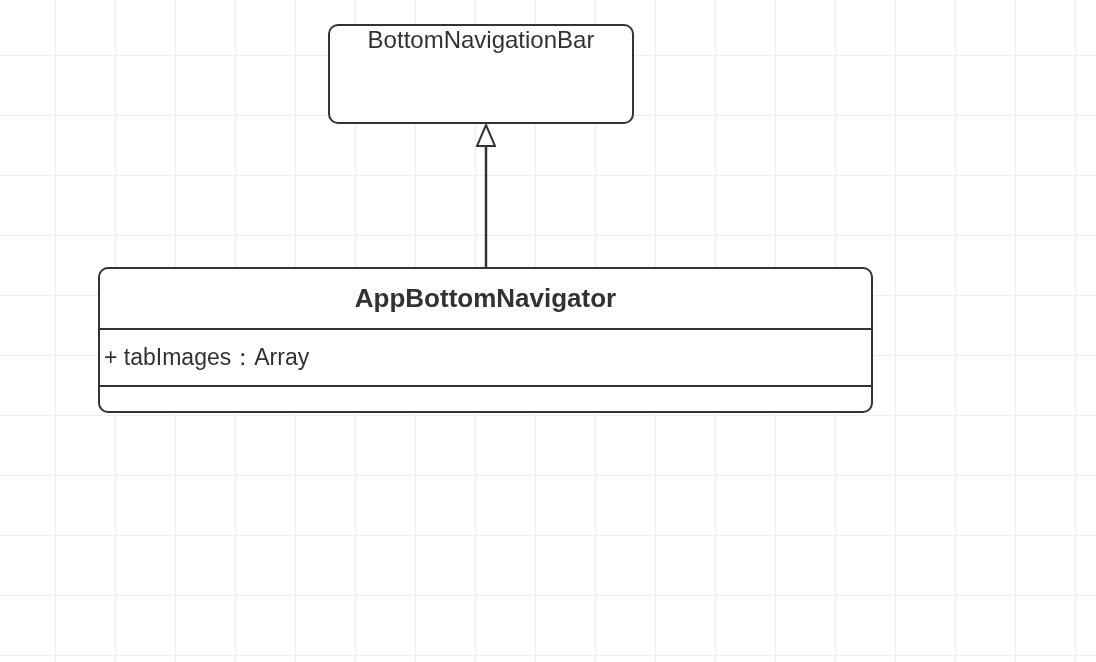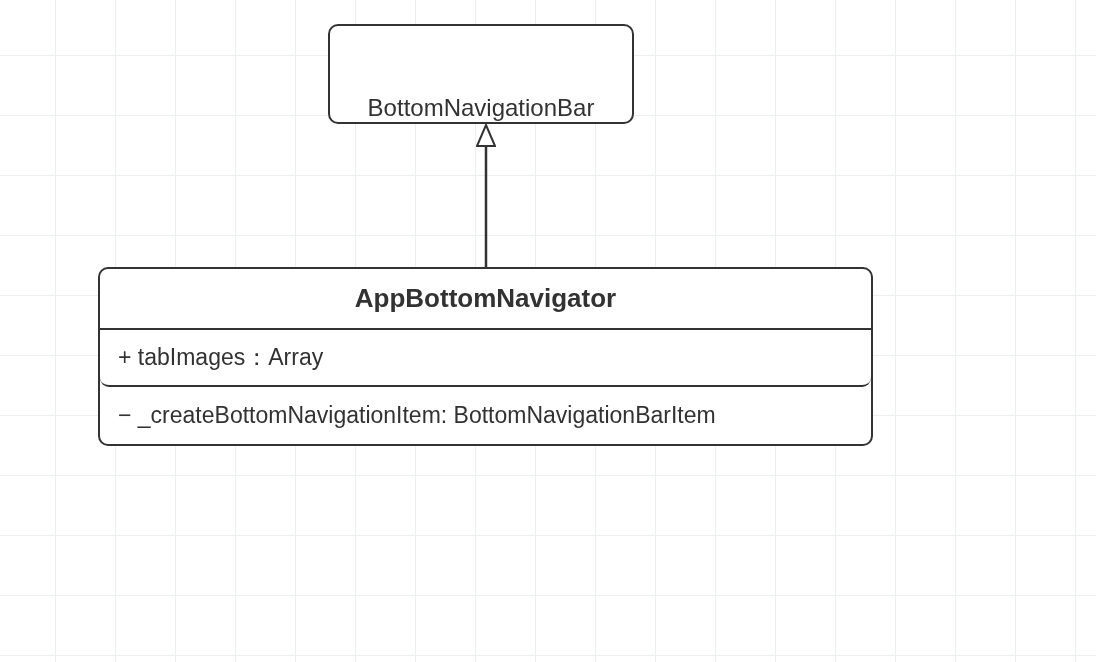--- a/index.html
+++ b/index.html
@@ -31,21 +31,21 @@
     background: #fff;
     border: 2px solid #333;
     border-radius: 10px;
   }
   .parent-box {
     left: 328px;
     top: 24px;
     width: 306px;
     height: 100px;
     display: flex;
-    align-items: flex-end;
+    align-items: flex-start;
     justify-content: center;
     font-size: 24px;
     color: #323232;
   }
   .child-box {
     left: 98px;
     top: 267px;
     width: 775px;
     overflow: hidden;
   }
@@ -53,23 +53,22 @@
     text-align: center;
     font-weight: 700;
     font-size: 26px;
     color: #323232;
     padding: 14px 10px 14px 10px;
     border-bottom: 2px solid #333;
   }
   .child-attrs {
     font-size: 23px;
     color: #323232;
-    padding: 12px 18px;
+    padding: 12px 4px;
     border-bottom: 2px solid #333;
-    border-radius: 9px;
   }
   .child-ops {
     font-size: 23px;
     color: #323232;
     padding: 12px 18px;
     line-height: 1.45;
   }
   .connector {
     position: absolute;
     left: 476px;
@@ -94,17 +93,16 @@
     <polygon points="10,1 19,22 1,22" fill="#fff" stroke="#333" stroke-width="2"></polygon>
     <line x1="10" y1="22" x2="10" y2="143" stroke="#333" stroke-width="2.5"></line>
   </svg>
 
   <div class="box child-box">
     <div class="child-title">AppBottomNavigator</div>
     <div class="child-attrs">
       <div>+ tabImages：Array</div>
     </div>
     <div class="child-ops">
-      <div>− _createBottomNavigationItem: BottomNavigationBarItem</div>
     </div>
   </div>
 
 </div>
 
 </body></html>

